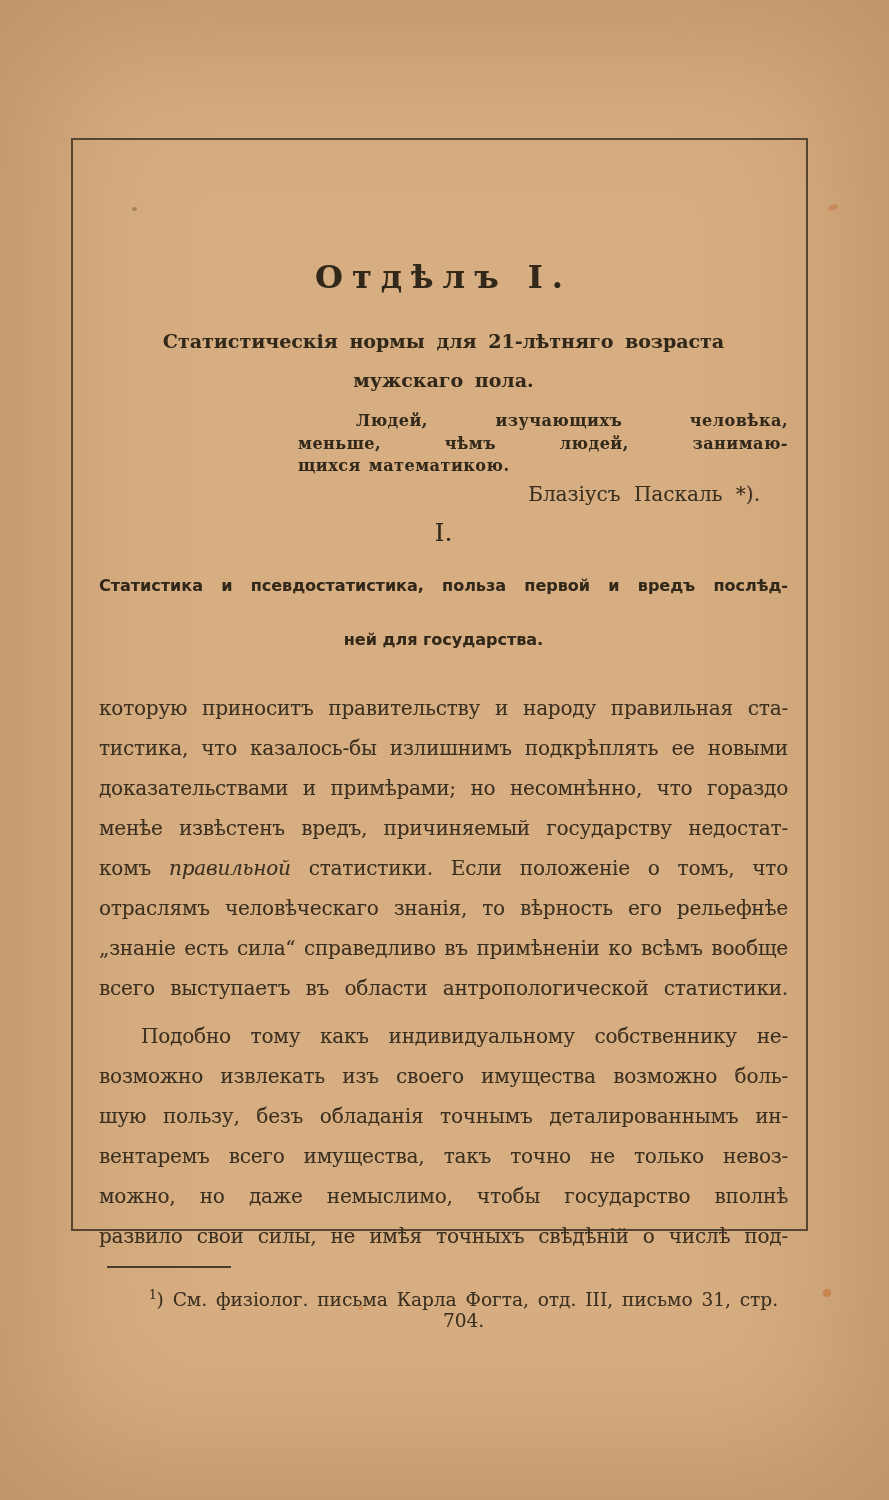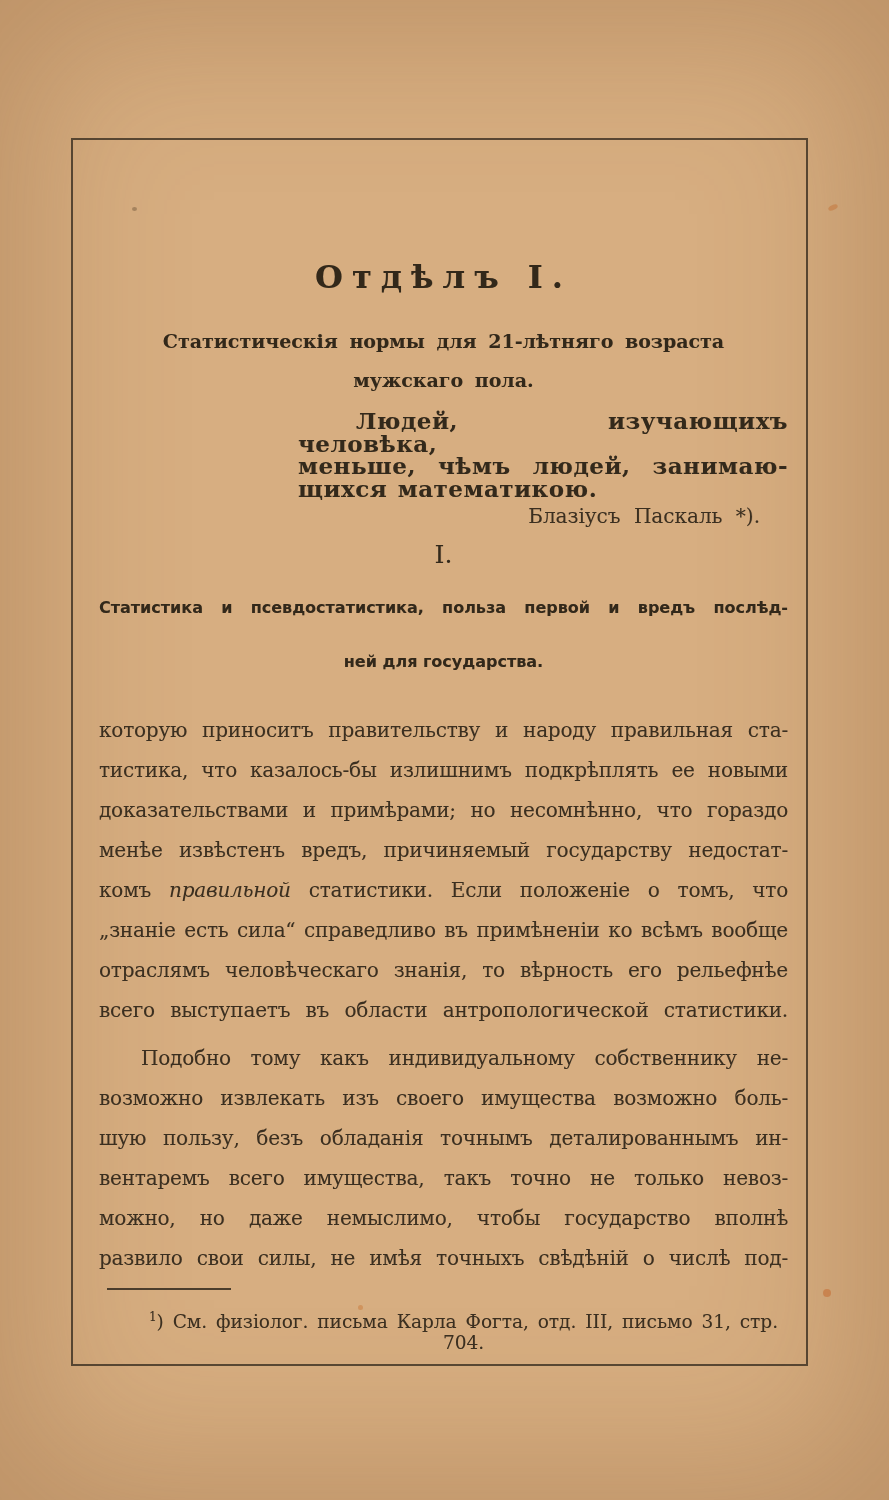--- a/index.html
+++ b/index.html
@@ -12,42 +12,42 @@
       #d7ae81;
     background-color:#d7ae81;
     box-shadow: inset 0 0 150px 35px rgba(128,84,44,0.30);
     overflow:hidden;
     font-family:"DejaVu Serif","Liberation Serif",serif;
     color:#3b2f20;
     text-shadow: 0.3px 0.3px 0 rgba(59,47,32,0.22);
   }
   .frame {
     position:absolute; left:71px; top:138px;
-    width:737px; height:1228px;
+    width:737px; height:1093px;
     box-sizing:border-box;
     border:2px solid rgba(52,42,29,0.78);
     padding:0 18px 0 26px;
   }
   .section-head {
     margin-top:118px;
     text-align:center;
     font-size:32px; font-weight:700;
     letter-spacing:9px;
     color:#32281a;
   }
   .main-title {
     margin:26px 0 0 0;
     font-size:19px; font-weight:700; line-height:39px;
     color:#32281a; word-spacing:5px;
   }
   .main-title .line { text-align:center; text-align-last:center; white-space:nowrap; }
   .epigraph {
     margin:10px 0 0 auto;
     width:490px;
-    font-size:23px; font-weight:700; line-height:22.5px;
+    font-size:16px; font-weight:700; line-height:22.5px;
     letter-spacing:0.5px; word-spacing:2px;
     color:#33291b;
   }
   .line { text-align:justify; text-align-last:justify; }
   .epigraph .line.first { text-indent:58px; }
   .epigraph .line.last  { text-align-last:left; }
   .attribution {
     margin-top:4px; padding-right:28px;
     text-align:right; font-size:20px; word-spacing:7px;
   }
@@ -109,22 +109,22 @@
         <div class="line last">ней для государства.</div>
       </div>
 
     <div class="body-text">
       <div class="para">
           <div class="line">которую приноситъ правительству и народу правильная ста-</div>
           <div class="line">тистика, что казалось-бы излишнимъ подкрѣплять ее новыми</div>
           <div class="line">доказательствами и примѣрами; но несомнѣнно, что гораздо</div>
           <div class="line">менѣе извѣстенъ вредъ, причиняемый государству недостат-</div>
           <div class="line"><span>комъ </span><span class="em">правильной</span><span> статистики. Если положеніе о томъ, что</span></div>
+          <div class="line">отраслямъ человѣческаго знанія, то вѣрность его рельефнѣе</div>
           <div class="line">„знаніе есть сила“ справедливо въ примѣненіи ко всѣмъ вообще</div>
-          <div class="line">отраслямъ человѣческаго знанія, то вѣрность его рельефнѣе</div>
           <div class="line last">всего выступаетъ въ области антропологической статистики.</div>
         </div>
       <div class="para">
           <div class="line first">Подобно тому какъ индивидуальному собственнику не-</div>
           <div class="line">возможно извлекать изъ своего имущества возможно боль-</div>
           <div class="line">шую пользу, безъ обладанія точнымъ деталированнымъ ин-</div>
           <div class="line">вентаремъ всего имущества, такъ точно не только невоз-</div>
           <div class="line">можно, но даже немыслимо, чтобы государство вполнѣ</div>
           <div class="line last">развило свои силы, не имѣя точныхъ свѣдѣній о числѣ под-</div>
         </div>

